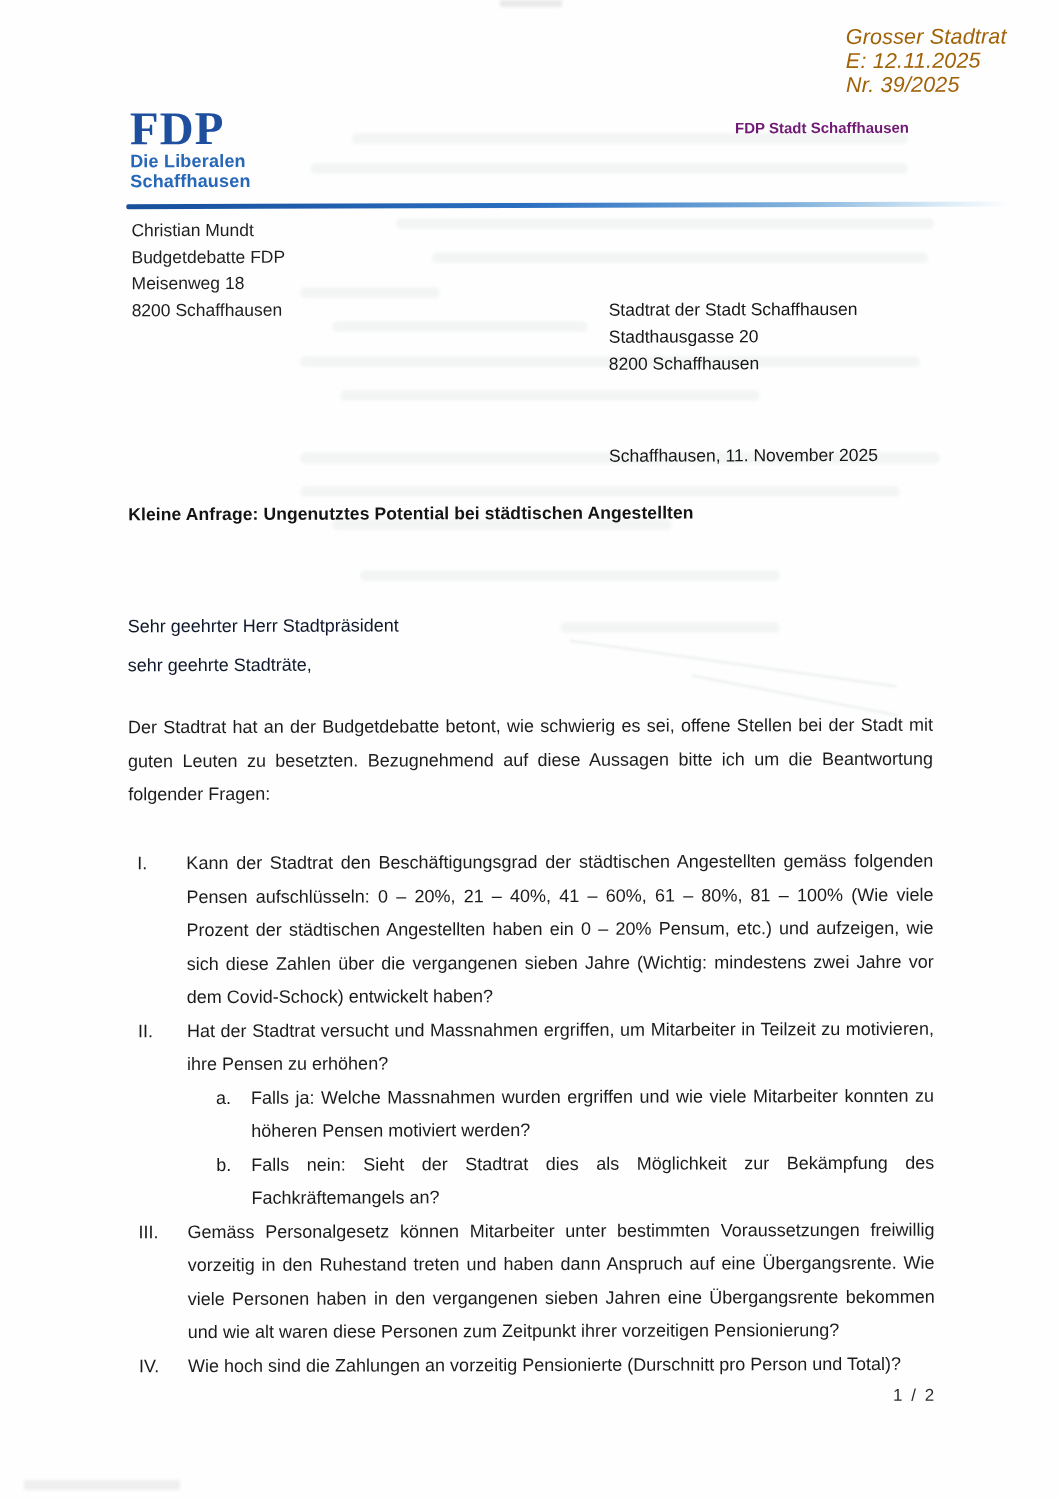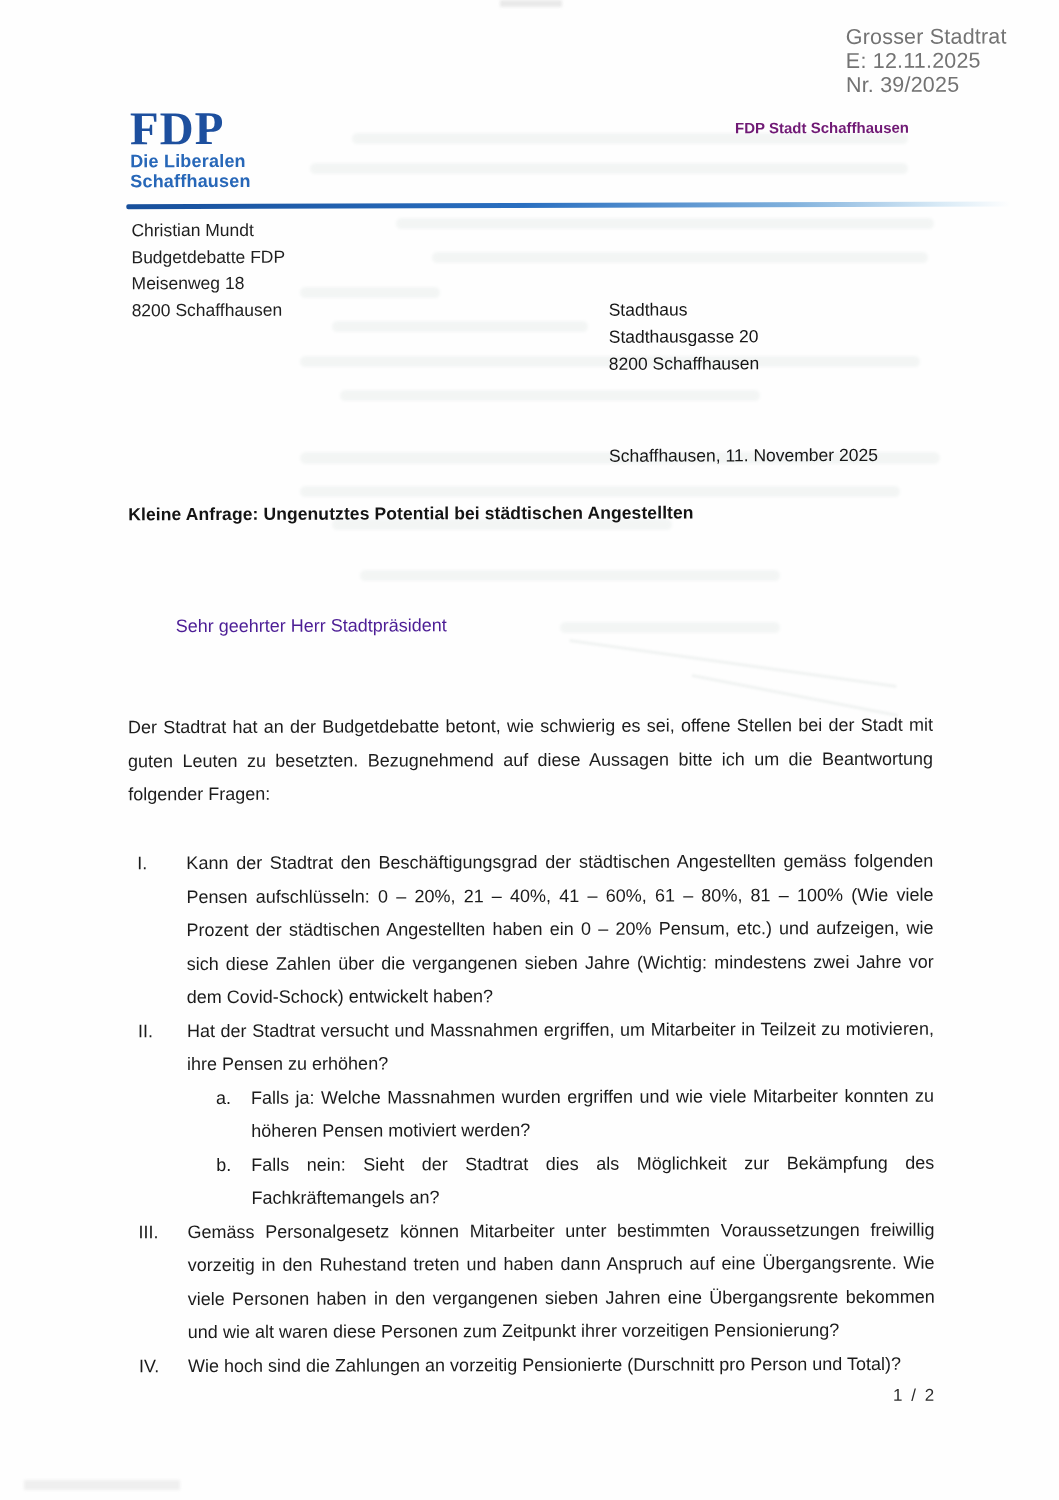--- a/index.html
+++ b/index.html
@@ -10,21 +10,21 @@
   }
   .page{
     position:absolute;inset:0;background:#fefefe;
   }
   .scan{
     position:absolute;inset:0;transform:rotate(-0.18deg);transform-origin:50% 50%;
   }
   
   .corner-header{
     position:absolute;left:848px;top:26px;
-    font-size:21.5px;line-height:24px;color:#737373;letter-spacing:.2px;
+    font-size:21.5px;line-height:24px;color:#a16207;letter-spacing:.2px;font-style:italic;
   }
   
   .logo{position:absolute;left:132px;top:104px;}
   .logo-fdp{
     font-family:"Liberation Serif",serif;font-weight:700;
     font-size:47px;line-height:46px;color:#1d4f9e;letter-spacing:1px;
   }
   .logo-sub{
     font-weight:700;font-size:18px;line-height:20px;color:#2767b8;letter-spacing:.2px;
   }
@@ -38,21 +38,21 @@
     position:absolute;left:737px;top:120px;
     font-weight:700;font-size:15px;color:#701a75;
   }
   
   .sender{position:absolute;left:133px;top:216px;font-size:17.5px;line-height:26.5px;color:#1e1e1e;}
   .recipient{position:absolute;left:610px;top:297px;font-size:17.5px;line-height:27px;color:#161616;}
   .dateline{position:absolute;left:610px;top:420px;font-size:17.5px;color:#161616;margin-top:26px;}
   
   .subject{position:absolute;left:129px;top:503px;font-weight:700;font-size:17.5px;color:#141414;letter-spacing:.1px;}
   
-  .salutation{position:absolute;left:128px;top:606px;font-size:18px;line-height:39px;color:#4c1d95;margin-left:48px;}
+  .salutation{position:absolute;left:128px;top:606px;font-size:18px;line-height:39px;color:#0f172a;}
   
   .intro{
     position:absolute;left:128px;top:710px;width:805px;margin:0;
     font-size:18px;line-height:33.5px;color:#1c1c1c;text-align:justify;hyphens:auto;
   }
   
   .qlist{position:absolute;left:137px;top:846px;width:796px;font-size:18px;line-height:33.5px;color:#1b1b1b;}
   .qrow{display:flex;align-items:flex-start;}
   .qmark{flex:0 0 49px;}
   .qtext{flex:1;text-align:justify;hyphens:auto;}
@@ -108,31 +108,32 @@
     <div class="rule"></div>
 
     <div class="sender">
       <div>Christian Mundt</div>
       <div>Budgetdebatte FDP</div>
       <div>Meisenweg 18</div>
       <div>8200 Schaffhausen</div>
     </div>
 
     <div class="recipient">
-      <div>Stadthaus</div>
+      <div>Stadtrat der Stadt Schaffhausen</div>
       <div>Stadthausgasse 20</div>
       <div>8200 Schaffhausen</div>
     </div>
 
     <div class="dateline">Schaffhausen, 11. November 2025</div>
 
     <div class="subject">Kleine Anfrage: Ungenutztes Potential bei städtischen Angestellten</div>
 
     <div class="salutation">
       <div>Sehr geehrter Herr Stadtpräsident</div>
+      <div>sehr geehrte Stadträte,</div>
     </div>
 
     <p class="intro">Der Stadtrat hat an der Budgetdebatte betont, wie schwierig es sei, offene Stellen bei der Stadt mit guten Leuten zu besetzten. Bezugnehmend auf diese Aussagen bitte ich um die Beantwortung folgender Fragen:</p>
 
     <div class="qlist">
       <div class="qrow">
         <span class="qmark">I.</span>
         <div class="qtext">Kann der Stadtrat den Beschäftigungsgrad der städtischen Angestellten gemäss folgenden Pensen aufschlüsseln: 0 – 20%, 21 – 40%, 41 – 60%, 61 – 80%, 81 – 100% (Wie viele Prozent der städtischen Angestellten haben ein 0 – 20% Pensum, etc.) und aufzeigen, wie sich diese Zahlen über die vergangenen sieben Jahre (Wichtig: mindestens zwei Jahre vor dem Covid-Schock) entwickelt haben?</div>
       </div>
       <div class="qrow">

